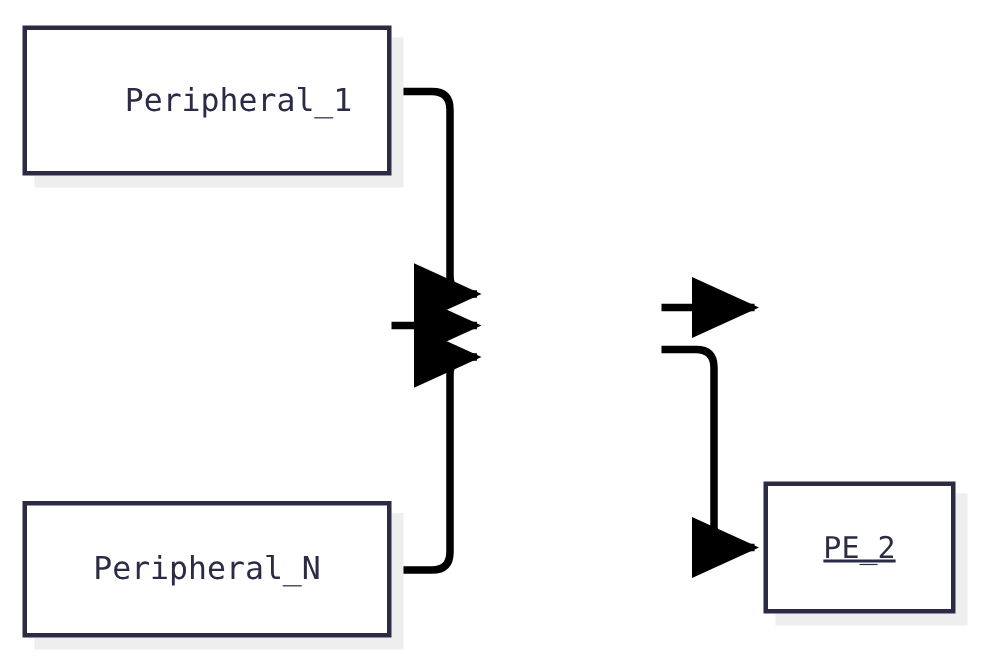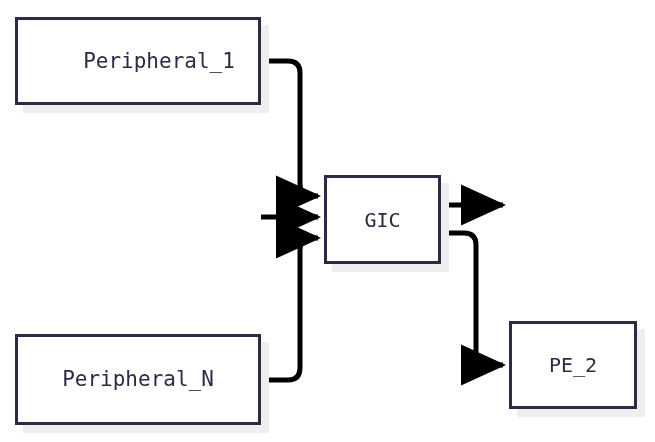--- a/index.html
+++ b/index.html
@@ -65,31 +65,28 @@
 
     <path d="M261,217 L318,217" fill="none" stroke="#000000" stroke-width="5" marker-end="url(#arrow)"></path>
 
     <path d="M261,380 L288,380 Q300,380 300,368 L300,250 Q300,238 312,238 L318,238" fill="none" stroke="#000000" stroke-width="5" marker-end="url(#arrow)"></path>
 
     <path d="M441,205 L503,205" fill="none" stroke="#000000" stroke-width="5" marker-end="url(#arrow)"></path>
 
     <path d="M441,233 L464,233 Q476,233 476,245 L476,353 Q476,365 488,365 L503,365" fill="none" stroke="#000000" stroke-width="5" marker-end="url(#arrow)"></path>
   </svg>
 
-  <div class="node" style="left:15px; top:17px; width:246px; height:88px;padding-left:42px;">
+  <div class="node" style="left:15px; top:17px; width:246px; height:100px;padding-left:42px;">
     <span class="label">Peripheral_1</span>
   </div>
 
 
   <div class="node" style="left:15px; top:334px; width:246px; height:91px;">
     <span class="label">Peripheral_N</span>
   </div>
 
-  <div class="node small" style="left:324px; top:175px; width:117px; height:89px;">
-    <span class="label">GIC</span>
-  </div>
 
 
-  <div class="node small" style="left:509px; top:321px; width:128px; height:88px;">
+  <div class="node small" style="left:509px; top:321px; width:128px; height:88px;text-decoration:underline;">
     <span class="label">PE_2</span>
   </div>
 
 </div>
 
 </body></html>

